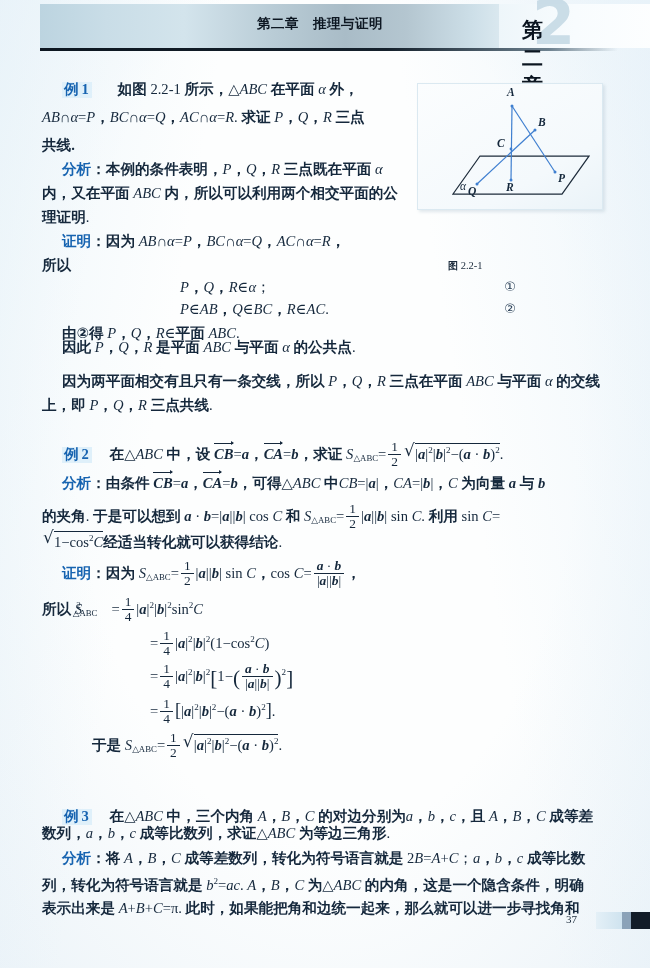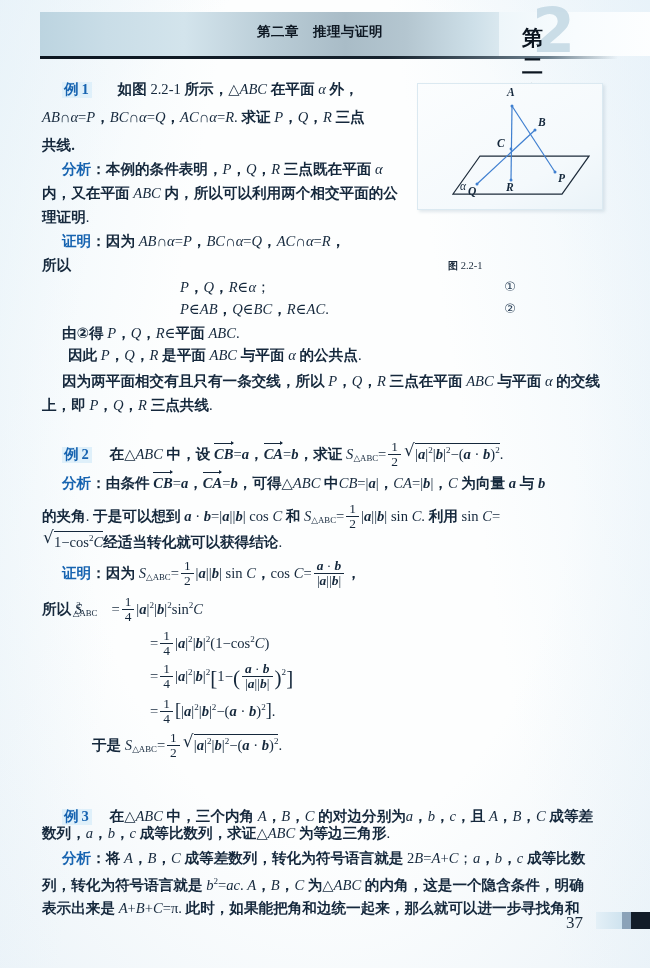--- a/index.html
+++ b/index.html
@@ -15,21 +15,21 @@
   .paper-tint{
     position:absolute;inset:0;
     background:
       linear-gradient(100deg,rgba(226,240,248,.55) 0%,rgba(255,255,255,0) 28%),
       linear-gradient(260deg,rgba(223,238,248,.5) 0%,rgba(255,255,255,0) 32%),
       radial-gradient(ellipse at 50% 42%,rgba(255,255,255,0) 55%,rgba(205,224,238,.35) 100%);
     pointer-events:none;z-index:0;
   }
   
   .header{
-    position:absolute;left:40px;top:12px;width:505px;height:48px;z-index:3;
+    position:absolute;left:40px;top:4px;width:505px;height:48px;z-index:3;
   }
   .header-band{
     position:absolute;left:0;top:0;width:555px;height:44px;
     background:linear-gradient(90deg,
        #bcd4e0 0%, #c9dde7 12%, #d3e4ec 26%, #b9ccd6 42%,
        #a9bcc7 55%, #b4c6d0 66%, #cddfe8 78%, #e8f2f7 88%, #f4fafc 100%);
   }
   .header-band-right{
     position:absolute;left:459px;top:0;width:191px;height:44px;
     background:linear-gradient(90deg,#eef6fa 0%,#f8fcfe 40%,#ffffff 100%);
@@ -120,21 +120,21 @@
     margin-top:21px;
   }
   .fig-caption .c{font-family:"DejaVu Sans",sans-serif;font-weight:bold;font-size:10px;}
   
   .eqno{
     position:absolute;right:28px;font-size:13px;color:#2b4158;
     font-family:"DejaVu Sans",sans-serif;
   }
   
   .page-num{
-    position:absolute;left:566px;top:913px;font-size:17px;
+    position:absolute;left:566px;top:913px;font-size:11px;
     font-family:"Liberation Serif","DejaVu Serif",serif;color:#1a2a3a;
     z-index:3;
   }
   .footer-deco{
     position:absolute;left:596px;top:912px;width:54px;height:17px;z-index:3;
     display:flex;
   }
   .footer-deco i{display:block;height:100%;}
   .fd1{width:26px;background:linear-gradient(90deg,#e4f0f7,#cfe3ef);}
   .fd2{width:9px;background:#8ba2b8;}
@@ -225,21 +225,21 @@
   <div class="eqno" style="top:279px;">①</div>
 
   <div class="ln" style="left:180px;top:302px;">
     <span class="mi">P</span><span class="mr">∈</span><span class="mi">AB</span><span class="cjk">，</span><span class="mi">Q</span><span class="mr">∈</span><span class="mi">BC</span><span class="cjk">，</span><span class="mi">R</span><span class="mr">∈</span><span class="mi">AC</span><span class="mr">.</span>
   </div>
   <div class="eqno" style="top:301px;">②</div>
 
   <div class="ln" style="left:62px;top:326px;">
     <span class="cjk">由②得</span> <span class="mi">P</span><span class="cjk">，</span><span class="mi">Q</span><span class="cjk">，</span><span class="mi">R</span><span class="mr">∈</span><span class="cjk">平面</span> <span class="mi">ABC</span><span class="mr">.</span>
   </div>
-  <div class="ln" style="left:62px;top:348px;margin-left:6px;">
+  <div class="ln" style="left:62px;top:340px;">
     <span class="cjk">因此</span> <span class="mi">P</span><span class="cjk">，</span><span class="mi">Q</span><span class="cjk">，</span><span class="mi">R</span> <span class="cjk">是平面</span> <span class="mi">ABC</span> <span class="cjk">与平面</span> <span class="mi">α</span> <span class="cjk">的公共点</span><span class="mr">.</span>
   </div>
   <div class="ln" style="left:62px;top:374px;">
     <span class="cjk">因为两平面相交有且只有一条交线，所以</span> <span class="mi">P</span><span class="cjk">，</span><span class="mi">Q</span><span class="cjk">，</span><span class="mi">R</span> <span class="cjk">三点在平面</span> <span class="mi">ABC</span> <span class="cjk">与平面</span> <span class="mi">α</span> <span class="cjk">的交线</span>
   </div>
   <div class="ln" style="left:42px;top:398px;">
     <span class="cjk">上，即</span> <span class="mi">P</span><span class="cjk">，</span><span class="mi">Q</span><span class="cjk">，</span><span class="mi">R</span> <span class="cjk">三点共线</span><span class="mr">.</span>
   </div>
 
   <div class="ln" style="left:62px;top:440px;">

